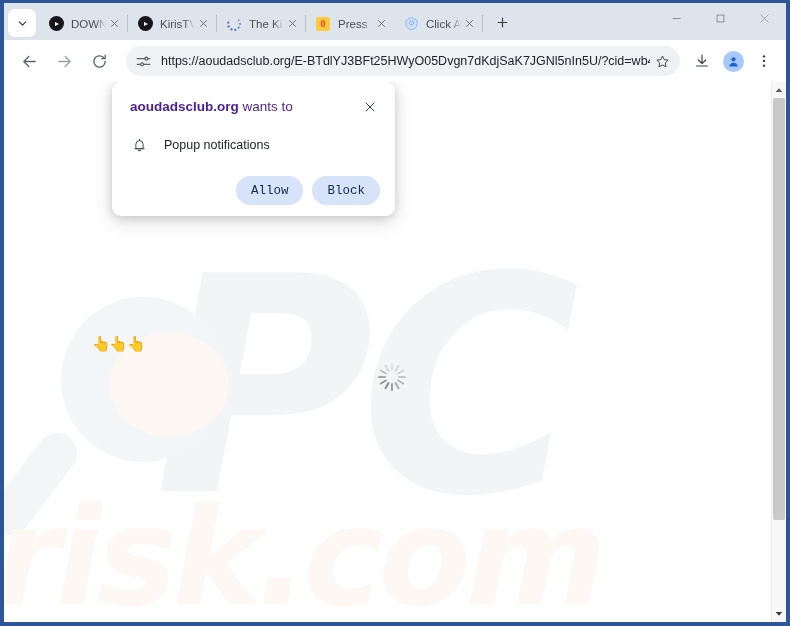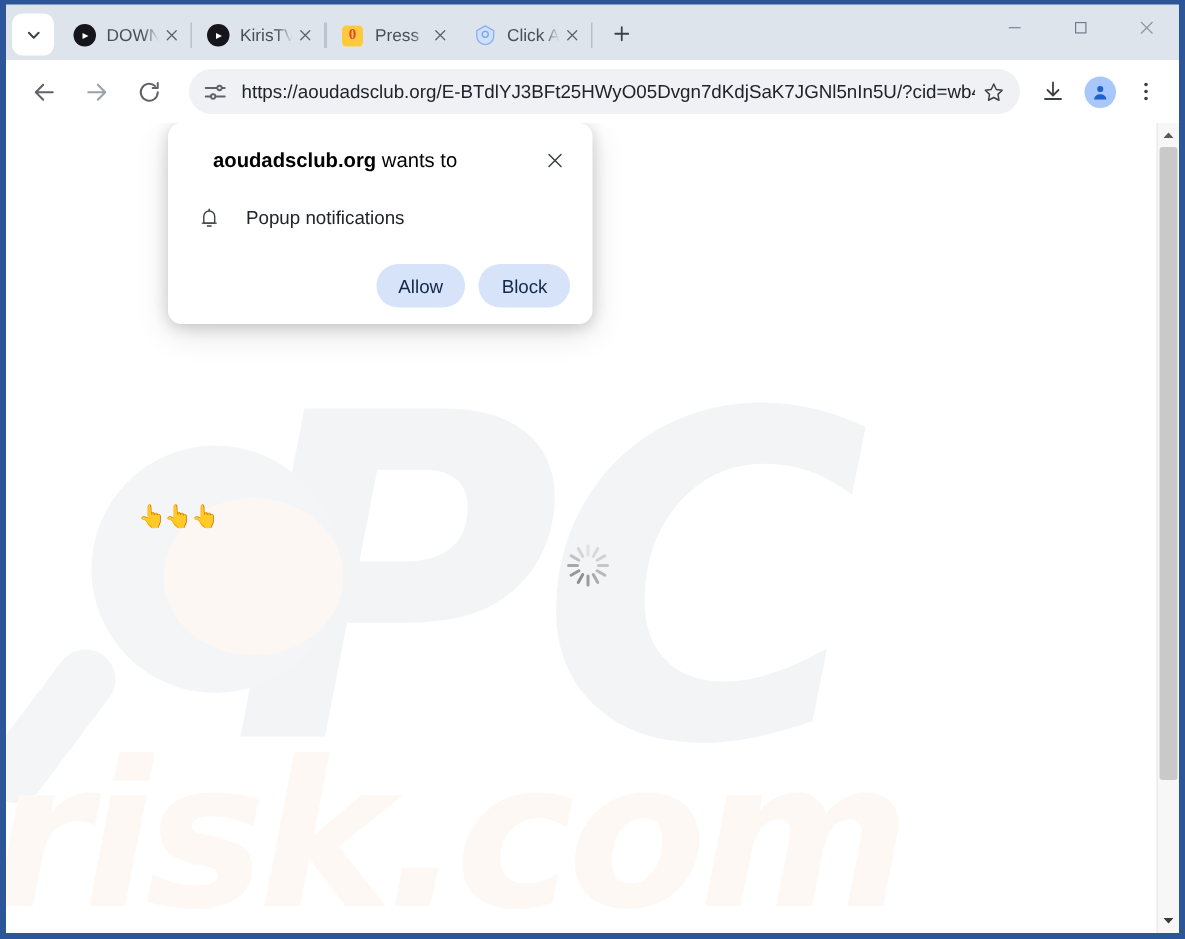--- a/index.html
+++ b/index.html
@@ -340,25 +340,24 @@
     box-shadow: 0 2px 10px rgba(0,0,0,.16), 0 6px 22px rgba(0,0,0,.12);
     padding: 15px 15px 11px 18px;
     z-index: 20;
   }
   #perm-head {
     display: flex;
     align-items: flex-start;
   }
   #perm-title {
     font-size: 13.5px;
-    color: #000000;
+    color: #4c1d95;
     flex: 1 1 auto;
     line-height: 1.3;
     padding-top: 1px;
-    margin-left: 12px;
   }
   #perm-title b { font-weight: bold; }
   #perm-close {
     width: 20px; height: 20px;
     flex: 0 0 auto;
     display: flex; align-items: center; justify-content: center;
     margin-left: 6px;
   }
   #perm-close svg { width: 12px; height: 12px; }
   #perm-row {
@@ -384,21 +383,21 @@
     gap: 9px;
   }
   .perm-btn {
     min-width: 59px;
     height: 29px;
     border: none;
     border-radius: 15px;
     background: #d7e3f8;
     color: #13284a;
     font-size: 12.5px;
-    font-family: Liberation Sans, sans-serif;
+    font-family: Liberation Mono, monospace;
     padding: 0 15px;
     cursor: pointer;
   }
 </style>
 </head>
 <body>
 
 <div id="window">
 
   <div id="tabstrip">
@@ -428,20 +427,31 @@
       </span>
       <span class="tab-title">KirisTV</span>
       <span class="tab-close">
         <svg viewBox="0 0 24 24">
           <path d="M4 4l16 16M20 4L4 20" stroke="#5f6368" stroke-width="2.3" stroke-linecap="round"></path>
         </svg>
       </span>
     </div>
     <div class="tab-sep"></div>
 
+    <div class="tab inactive">
+      <span class="tab-favicon">
+        <span class="fav-spinner"></span>
+      </span>
+      <span class="tab-title">The Ki</span>
+      <span class="tab-close">
+        <svg viewBox="0 0 24 24">
+          <path d="M4 4l16 16M20 4L4 20" stroke="#5f6368" stroke-width="2.3" stroke-linecap="round"></path>
+        </svg>
+      </span>
+    </div>
     <div class="tab-sep"></div>
 
     <div class="tab inactive">
       <span class="tab-favicon">
         <span class="fav-orange">0</span>
       </span>
       <span class="tab-title">Press</span>
       <span class="tab-close">
         <svg viewBox="0 0 24 24">
           <path d="M4 4l16 16M20 4L4 20" stroke="#5f6368" stroke-width="2.3" stroke-linecap="round"></path>

